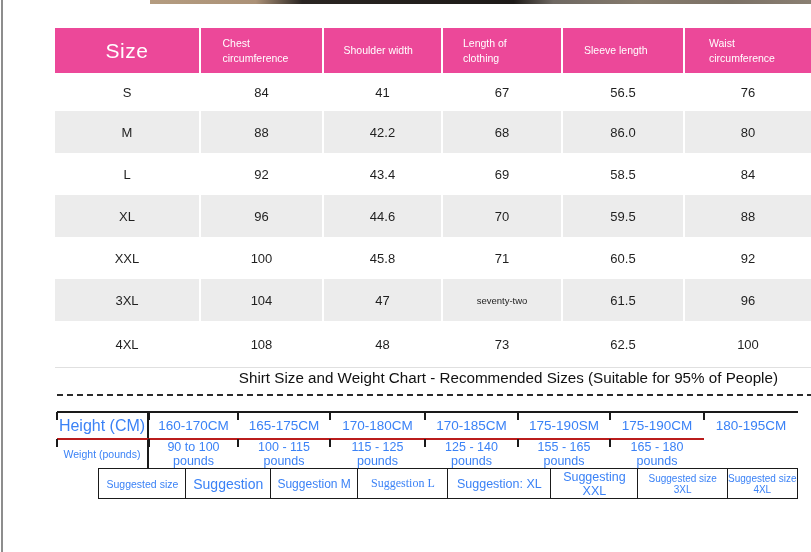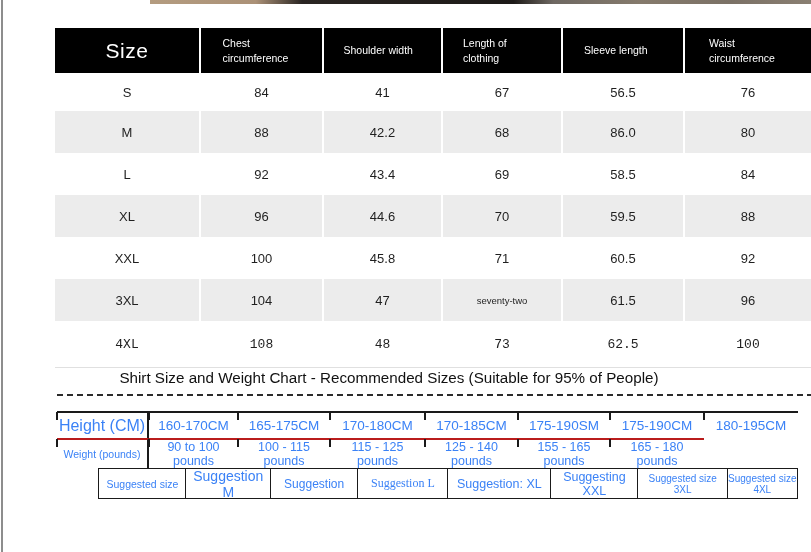--- a/index.html
+++ b/index.html
@@ -9,33 +9,33 @@
   
   .edge-line{position:absolute;left:1px;top:0;bottom:0;width:2px;background:#8d8d8d;}
   .top-strip{position:absolute;top:0;left:150px;right:0;height:4px;
     background:linear-gradient(90deg,#b49c80 0%,#ab9177 16%,#2a2522 23%,#1d1a18 55%,#6e6862 61%,#857a6c 74%,#7b7166 88%,#8a7f72 100%);}
 
   
   .mtable{position:absolute;left:55px;top:28px;width:756px;}
   .mrow{display:grid;grid-template-columns:144px 123px 119px 120px 122px 128px;}
   .mcell{display:flex;align-items:center;justify-content:center;box-sizing:border-box;}
   .mrow .mcell + .mcell{border-left:2px solid #fff;}
-  .mhead .mcell{background:#000000;color:#fff;font-size:10.5px;line-height:1.4;}
+  .mhead .mcell{background:#ec4899;color:#fff;font-size:10.5px;line-height:1.4;}
   .mhead{height:45px;}
   .mhead .mcell{height:45px;}
   .headwrap{width:78px;text-align:left;}
   .size-title{font-size:21px;letter-spacing:0.5px;}
   .h38{height:38px;} .h42{height:42px;} .h46{height:46px;}
   .alt .mcell{background:#ececec;}
   .mcell{font-size:13px;}
-  .mtable .mrow:last-child{border-bottom:1px solid #e0e0e0;font-family:Liberation Mono, monospace;}
+  .mtable .mrow:last-child{border-bottom:1px solid #e0e0e0;}
   .tiny{font-size:9.5px;}
 
   
-  .caption{position:absolute;top:368px;left:0;right:33px;text-align:center;
+  .caption{position:absolute;top:368px;left:0;right:33px;text-align:right;
     font-size:15.2px;color:#111;line-height:19px;}
   .dashes{position:absolute;top:394px;left:57px;right:0;height:2px;
     background:repeating-linear-gradient(90deg,#2b2b2b 0 6px,transparent 6px 10px);}
 
   
   .ltable{position:absolute;left:57px;top:411px;width:741px;}
   .lrow{display:grid;grid-template-columns:92px 89px 92px 95px 93px 92px 94px 94px;}
   .lcell{position:relative;display:flex;align-items:center;justify-content:center;
     box-sizing:border-box;text-align:center;color:#3b82f6;}
   .lrow1 .lcell{height:27px;border-top:2px solid #1a1a1a;font-size:13.5px;}
@@ -169,22 +169,22 @@
       <div class="lcell">Weight (pounds)</div>
       <div class="lcell">90 to 100 pounds</div>
       <div class="lcell">100 - 115 pounds</div>
       <div class="lcell">115 - 125 pounds</div>
       <div class="lcell">125 - 140 pounds</div>
       <div class="lcell">155 - 165 pounds</div>
       <div class="lcell">165 - 180 pounds</div>
     </div>
     <div class="lrow3">
       <div class="lcell">Suggested size</div>
+      <div class="lcell">Suggestion</div>
       <div class="lcell">Suggestion M</div>
-      <div class="lcell">Suggestion</div>
       <div class="lcell">Suggestion L</div>
       <div class="lcell">Suggestion: XL</div>
       <div class="lcell">Suggesting XXL</div>
       <div class="lcell">Suggested size 3XL</div>
       <div class="lcell">Suggested size 4XL</div>
     </div>
   </div>
 
 </div>
 

